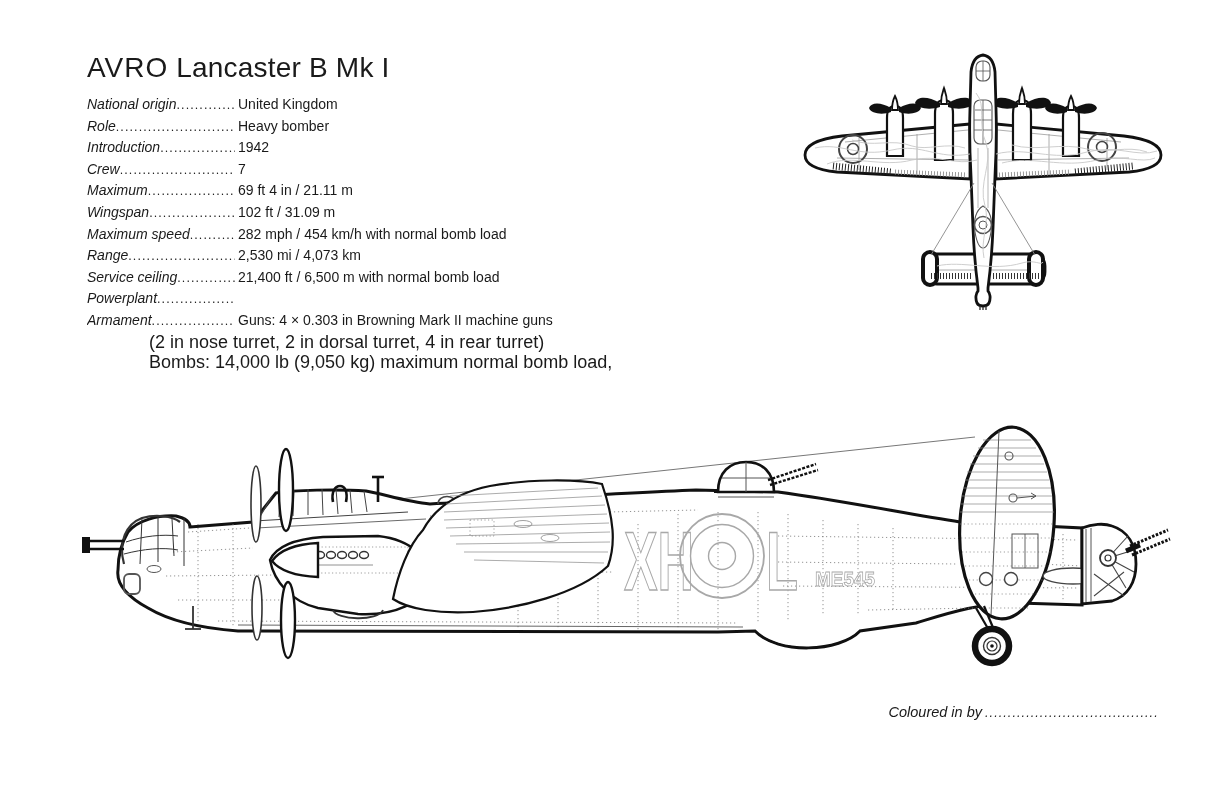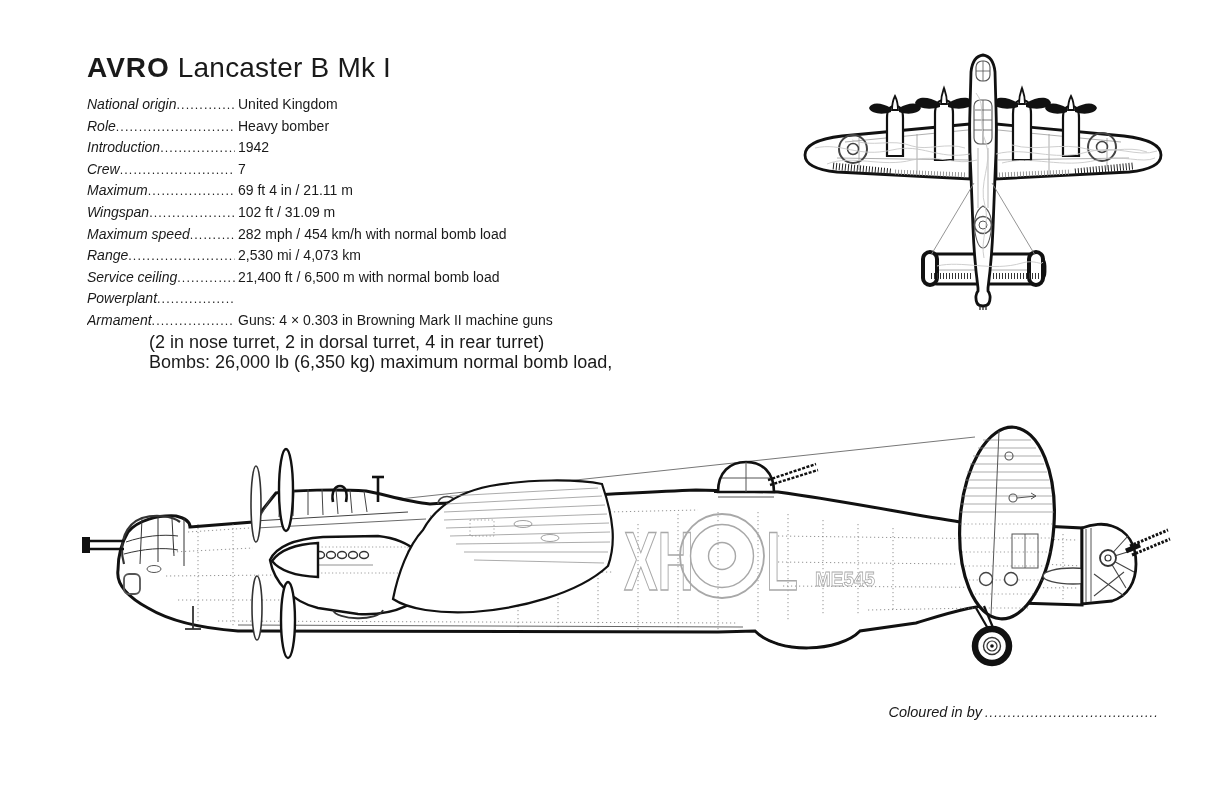--- a/index.html
+++ b/index.html
@@ -1,19 +1,19 @@
 <!DOCTYPE html>
 <html><head>
 <meta charset="utf-8">
 <style>
   html,body{margin:0;padding:0;background:#e8e8e8}
   .page{position:relative;width:1214px;height:809px;background:#fff;overflow:hidden;
         font-family:"Liberation Sans",sans-serif;color:#1a1a1a;margin:0 auto}
   .title{position:absolute;left:87px;top:52px;font-size:28px;white-space:nowrap;letter-spacing:.2px}
-  .title .brand{font-weight:bold;letter-spacing:1px}
+  .title .brand{font-weight:normal;letter-spacing:1px}
   .specs{position:absolute;left:87px;top:94px}
   .spec-row{display:flex;align-items:baseline;font-size:14px;line-height:20.6px;white-space:nowrap}
   .spec-label{display:flex;align-items:baseline;flex:0 0 148px;width:148px;overflow:hidden}
   .spec-label .lbl{font-style:italic}
   .dots{flex:1;overflow:hidden;white-space:nowrap;color:#222}
   .dots::after{content:"................................................................";letter-spacing:1.1px;font-size:12.5px}
   .spec-value{padding-left:3px}
   .spec-cont{margin-left:62px;font-size:18px;line-height:20.6px;white-space:nowrap}
   .footer{position:absolute;right:57px;top:704px;width:300px;font-size:14.5px;font-style:italic}
   .fill-line{display:flex;align-items:baseline;height:28px}
@@ -104,21 +104,21 @@
         </span>
       </div>
     <div class="spec-row">
         <span class="spec-label">
           <span class="lbl">Armament</span>
           <span class="dots"></span>
         </span>
         <span class="spec-value">Guns: 4 × 0.303 in Browning Mark II machine guns</span>
       </div>
     <div class="spec-cont">(2 in nose turret, 2 in dorsal turret, 4 in rear turret)</div>
-    <div class="spec-cont">Bombs: 26,000 lb (6,350 kg) maximum normal bomb load,</div>
+    <div class="spec-cont">Bombs: 14,000 lb (9,050 kg) maximum normal bomb load,</div>
   </div>
 
   <svg class="art" style="left:797px;top:48px" width="372" height="262" viewBox="0 0 372 262">
 
     <g fill="#fff" stroke="#111" stroke-width="2.8">
       <path d="M 173,76 L 45,88 C 20,91 8,98 8,107 C 8,117 20,122 40,124 L 173,131 Z"></path>
       <path d="M 199,76 L 327,88 C 352,91 364,98 364,107 C 364,117 352,122 332,124 L 199,131 Z"></path>
     </g>
 
     <g stroke="#9a9a9a" stroke-width="0.8" fill="none">

